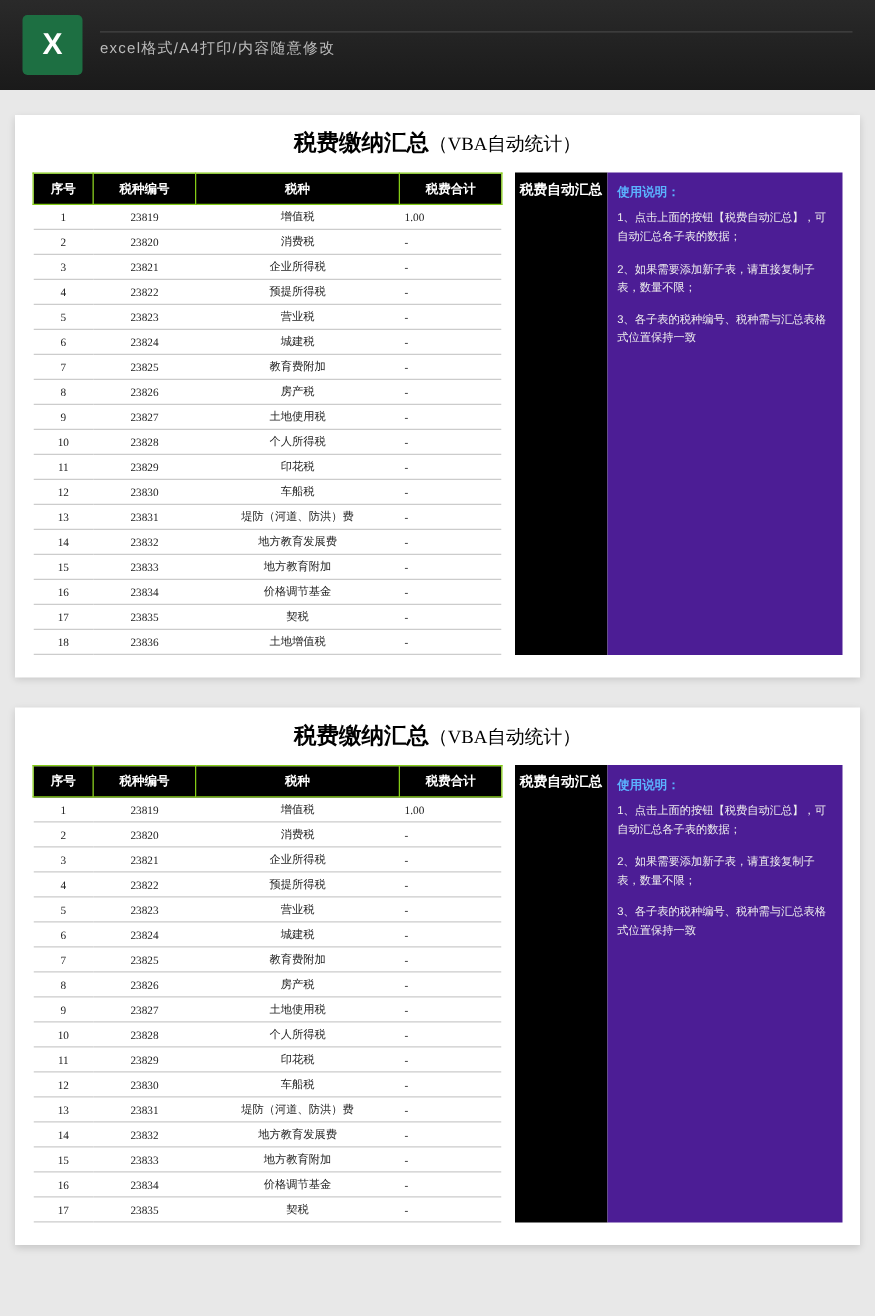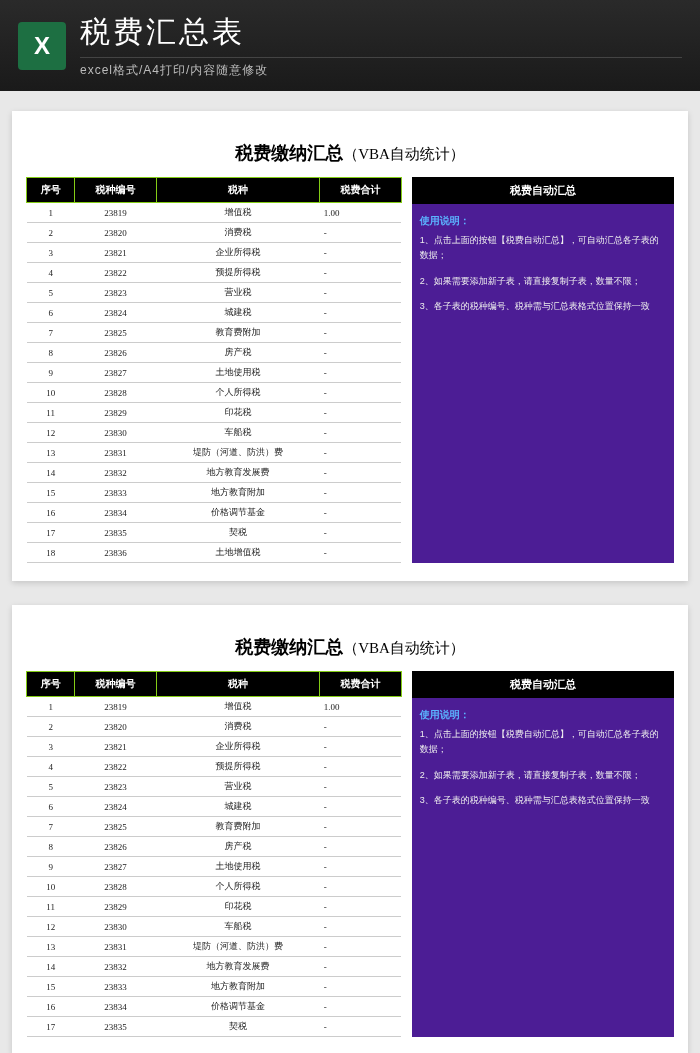--- a/index.html
+++ b/index.html
@@ -48,21 +48,21 @@
       letter-spacing: 1px;
     }
     .content-area {
       padding: 20px 12px;
       display: flex;
       flex-direction: column;
       gap: 24px;
     }
     .sheet {
       background: #fff;
-      padding: 30px 14px 18px;
+      padding: 10px 14px 18px;
       box-shadow: 0 2px 6px rgba(0,0,0,0.15);
     }
     .sheet-title {
       text-align: center;
       font-size: 18px;
       font-weight: bold;
       margin-bottom: 12px;
       font-family: SimSun, serif;
     }
     .sheet-title .sub { font-size: 15px; font-weight: normal; }
@@ -88,21 +88,21 @@
       border-bottom: 1px solid #ccc;
       padding: 3px 4px;
       text-align: center;
       color: #222;
       font-family: SimSun, serif;
     }
     .tax-table td:last-child { text-align: left; }
     .side-panel {
       flex: 1;
       display: flex;
-      flex-direction: column;
+      flex-direction: row;
     }
     .side-header {
       background: #000;
       color: #fff;
       text-align: center;
       font-size: 11px;
       padding: 6px 4px;
       font-weight: bold;
     }
     .side-body {
@@ -122,21 +122,20 @@
     .side-body p { margin-bottom: 10px; }
   </style>
 </head>
 <body>
 
 <div class="header">
   <div class="excel-icon">
     <span class="excel-x">X</span>
   </div>
   <div class="header-text">
-    <div class="header-title">税费汇总表</div>
     <div class="header-sub">excel格式/A4打印/内容随意修改</div>
   </div>
 </div>
 
 <div class="content-area">
   <div class="sheet">
       <div class="sheet-title"><span>税费缴纳汇总</span><span class="sub">（VBA自动统计）</span></div>
       <div class="sheet-body">
         <table class="tax-table">
           <thead>

